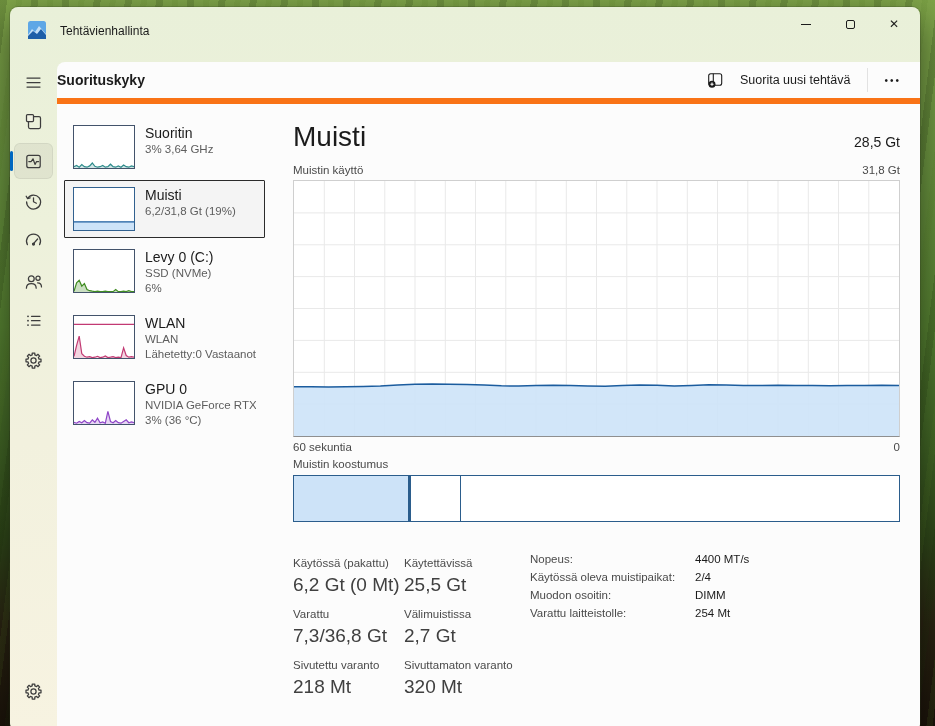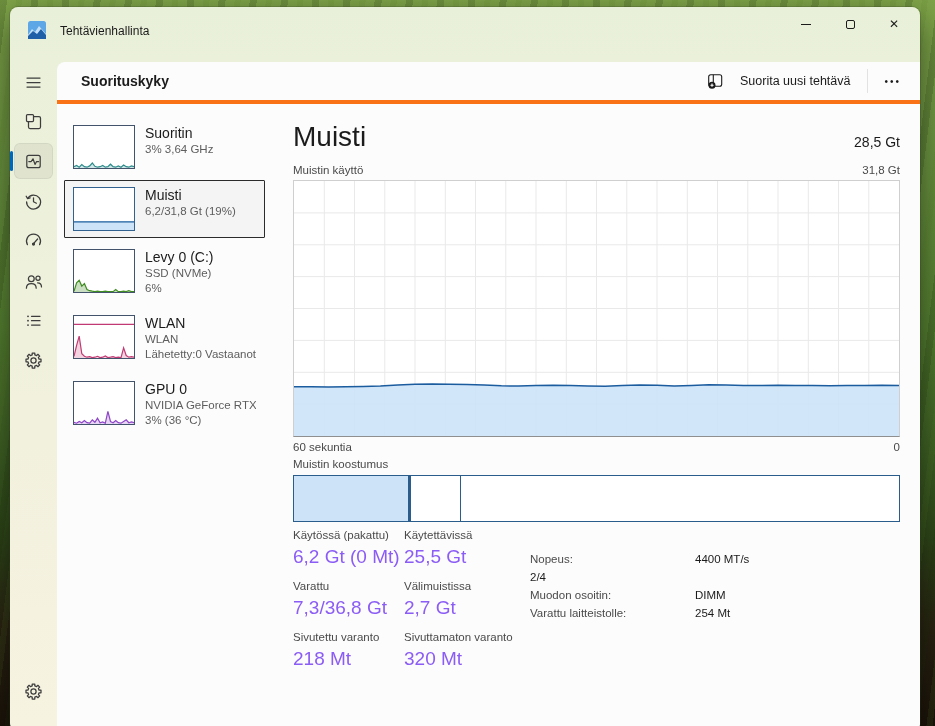--- a/index.html
+++ b/index.html
@@ -29,21 +29,21 @@
   .nav-btn { position:absolute; left:4px; width:39px; height:36px; border-radius:6px;
     display:flex; align-items:center; justify-content:center; }
   .nav-btn.sel { background:rgba(0,0,0,.05); border:1px solid rgba(0,0,0,.06); }
   .nav-btn svg { stroke:#3d3d3d; fill:none; stroke-width:1.25; stroke-linecap:round; stroke-linejoin:round; }
   .pill { position:absolute; left:0; top:96px; width:3px; height:20px; background:#0067c0; border-radius:2px; }
 
   
   .panel { position:absolute; left:47px; top:55px; right:0; bottom:0;
     background:#fcfcfc; border-radius:8px 0 0 0; }
   .panel-header { position:absolute; top:0; left:0; right:0; height:42px;
-    display:flex; align-items:center; padding-left:24px; border-bottom:4px solid #f97316; }
+    display:flex; align-items:center; padding-left:0; border-bottom:6px solid #f97316; }
   .page-title { font-size:14px; font-weight:700; color:#1b1b1b; }
   .header-right { margin-left:auto; display:flex; align-items:center; padding-right:10px; }
   .run-btn { display:flex; gap:16px; align-items:center; font-size:12.5px; color:#1b1b1b;
     padding:6px 10px; border-radius:4px; }
   .vsep { width:1px; height:24px; background:#e2e2e2; margin:0 7px; }
   .more-btn { font-size:10px; letter-spacing:2px; color:#1b1b1b; padding:6px 9px; }
   .panel-body { position:absolute; top:42px; left:0; right:0; bottom:0; }
 
   
   .lp { position:absolute; left:7px; top:14px; width:201px; display:flex; flex-direction:column; gap:4px; }
@@ -65,24 +65,24 @@
   .chart-box { position:absolute; top:76px; left:0; width:607px; height:257px;
     border:1px solid #cfcfcf; border-bottom-color:#8f8f8f; background:#fff; }
   .chart-box svg { width:100%; height:100%; display:block; }
   .m-sub-row { position:absolute; top:337px; left:0; right:0; display:flex; font-size:11.5px; color:#494949; }
   .m-sub-row .r { margin-left:auto; }
   .comp-label { position:absolute; top:354px; font-size:11.5px; color:#494949; }
   .comp-bar { position:absolute; top:371px; left:0; width:607px; height:47px;
     border:1px solid #2b5d8c; background:#fff; display:flex; }
   .comp-seg { height:100%; }
 
-  .stats { position:absolute; top:424px; left:0; display:grid;
+  .stats { position:absolute; top:452px; left:0; display:grid;
     grid-template-columns:111px auto; row-gap:10px; }
   .stat-label { font-size:11.5px; color:#4a4a4a; line-height:14px; margin-bottom:3px; white-space:nowrap; }
-  .stat-value { font-size:19px; font-weight:300; color:#8b5cf6; line-height:24px; white-space:nowrap; }
+  .stat-value { font-size:19px; font-weight:300; color:#404040; line-height:24px; white-space:nowrap; }
 
   .details { position:absolute; top:446px; left:237px; }
   .detail-row { display:flex; font-size:11.5px; line-height:18px; }
   .detail-label { width:165px; color:#4a4a4a; white-space:nowrap; }
   .detail-value { color:#1b1b1b; white-space:nowrap; }
 </style>
 </head>
 <body>
 
 <div class="desktop">
@@ -327,20 +327,21 @@
               <div class="stat-value">320 Mt</div>
             </div>
           </div>
 
           <div class="details">
             <div class="detail-row">
               <div class="detail-label">Nopeus:</div>
               <div class="detail-value">4400 MT/s</div>
             </div>
             <div class="detail-row">
+              <div class="detail-label">Käytössä oleva muistipaikat:</div>
               <div class="detail-value">2/4</div>
             </div>
             <div class="detail-row">
               <div class="detail-label">Muodon osoitin:</div>
               <div class="detail-value">DIMM</div>
             </div>
             <div class="detail-row">
               <div class="detail-label">Varattu laitteistolle:</div>
               <div class="detail-value">254 Mt</div>
             </div>

